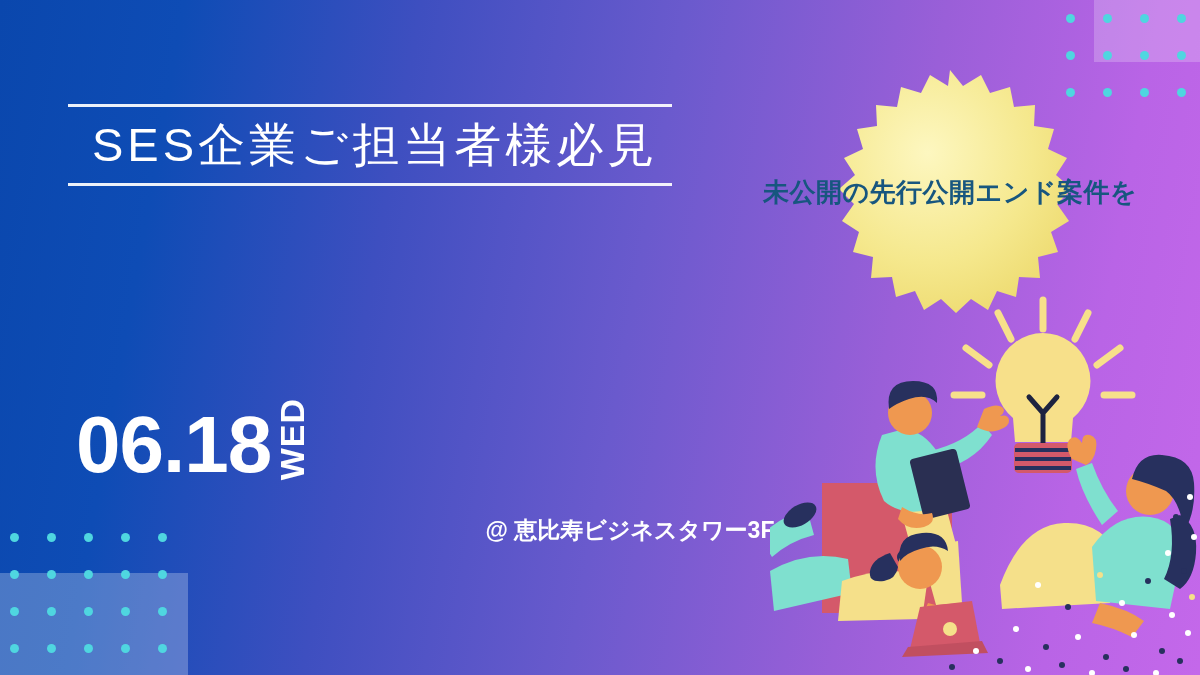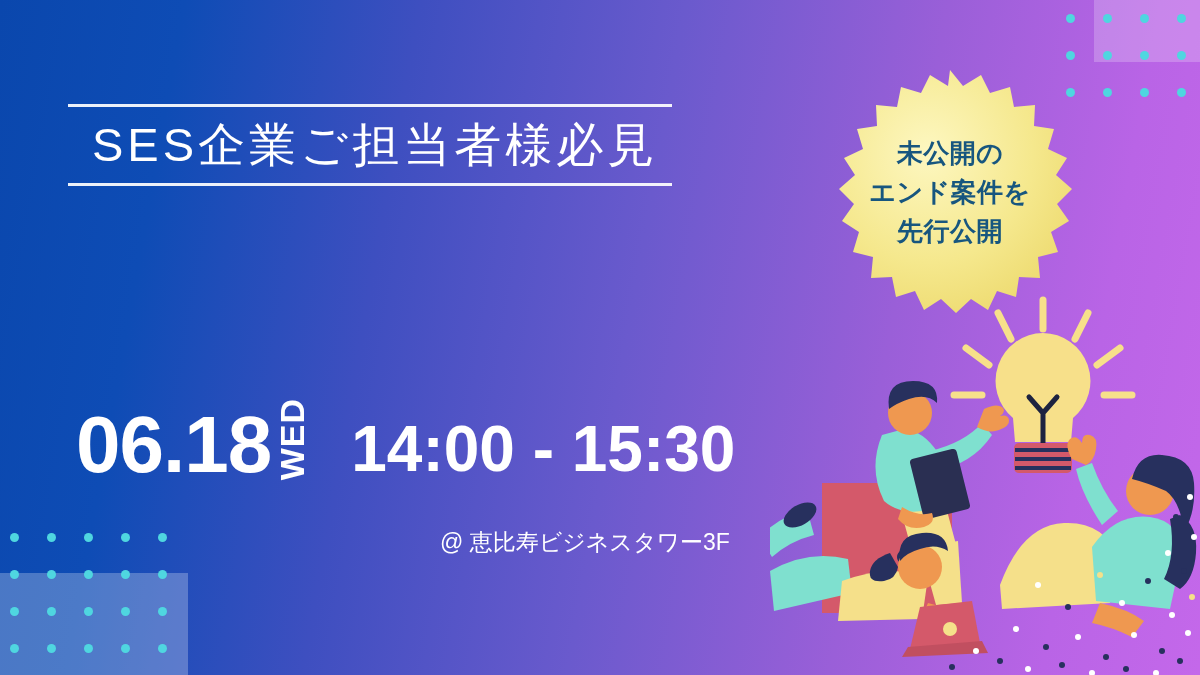--- a/index.html
+++ b/index.html
@@ -160,46 +160,47 @@
     line-height: 66px;
     font-weight: 700;
     letter-spacing: 0px;
     white-space: nowrap;
   }
 
   
   .venue {
     position: absolute;
     left: 372px;
-    top: 524px;
+    top: 512px;
     width: 380px;
+    text-align: center;
     color: #ffffff;
     font-size: 23px;
-    font-weight: 400;
+    font-weight: 700;
     line-height: 36px;
   }
   .venue div { white-space: nowrap; }
 
   
   .badge {
     position: absolute;
     left: 826px;
     top: 68px;
     width: 248px;
     height: 248px;
   }
   .badge .burst {
     position: absolute;
     inset: 0;
   }
   .badge-text {
     position: absolute;
     inset: 0;
     display: flex;
-    flex-direction: column;
+    flex-direction: row;
     align-items: center;
     justify-content: center;
     color: #17567f;
     font-size: 26px;
     font-weight: 700;
     line-height: 39px;
     letter-spacing: 0.5px;
     text-align: left;
   }
   .badge-text div { white-space: nowrap; }
@@ -263,21 +264,20 @@
     <div class="rule top"></div>
     <p class="kicker">SES企業ご担当者様必見</p>
     <div class="rule bottom"></div>
 
 
     <div class="date-row">
       <span class="date-main">06.18</span>
       <span class="dow-wrap">
         <span class="dow">WED</span>
       </span>
-      <span class="time">14:00 - 15:30</span>
     </div>
 
     <div class="venue">
       <div>@ 恵比寿ビジネスタワー3F</div>
     </div>
 
   </div>
 
   <div class="badge">
     <svg class="burst" viewBox="0 0 248 248">
@@ -285,22 +285,22 @@
         <radialGradient id="burstGrad" cx="38%" cy="34%" r="78%">
           <stop offset="0%" stop-color="#fdf7c0"></stop>
           <stop offset="58%" stop-color="#f5e88d"></stop>
           <stop offset="100%" stop-color="#ecd86a"></stop>
         </radialGradient>
       </defs>
       <polygon fill="url(#burstGrad)" points="124,2 137,18 155,7 164,25 184,19 188,39 209,37 208,58 228,61 222,81 241,90 230,107 246,121 231,136 243,153 225,164 232,184 212,189 214,210 193,209 190,229 171,223 162,242 145,231 130,245 115,231 98,242 89,223 70,229 66,209 45,210 47,189 27,184 33,164 16,153 28,136 13,121 29,107 18,90 37,81 31,61 51,58 50,37 71,39 75,19 95,25 104,7 122,18"></polygon>
     </svg>
     <div class="badge-text">
       <div>未公開の</div>
+      <div>先行公開</div>
       <div>エンド案件を</div>
-      <div>先行公開</div>
     </div>
   </div>
 
   <svg class="illus" viewBox="0 0 430 390">
     <defs>
       <clipPath id="illusClip">
           <rect x="0" y="0" width="430" height="390"></rect>
         </clipPath>
     </defs>
     <g clip-path="url(#illusClip)">

